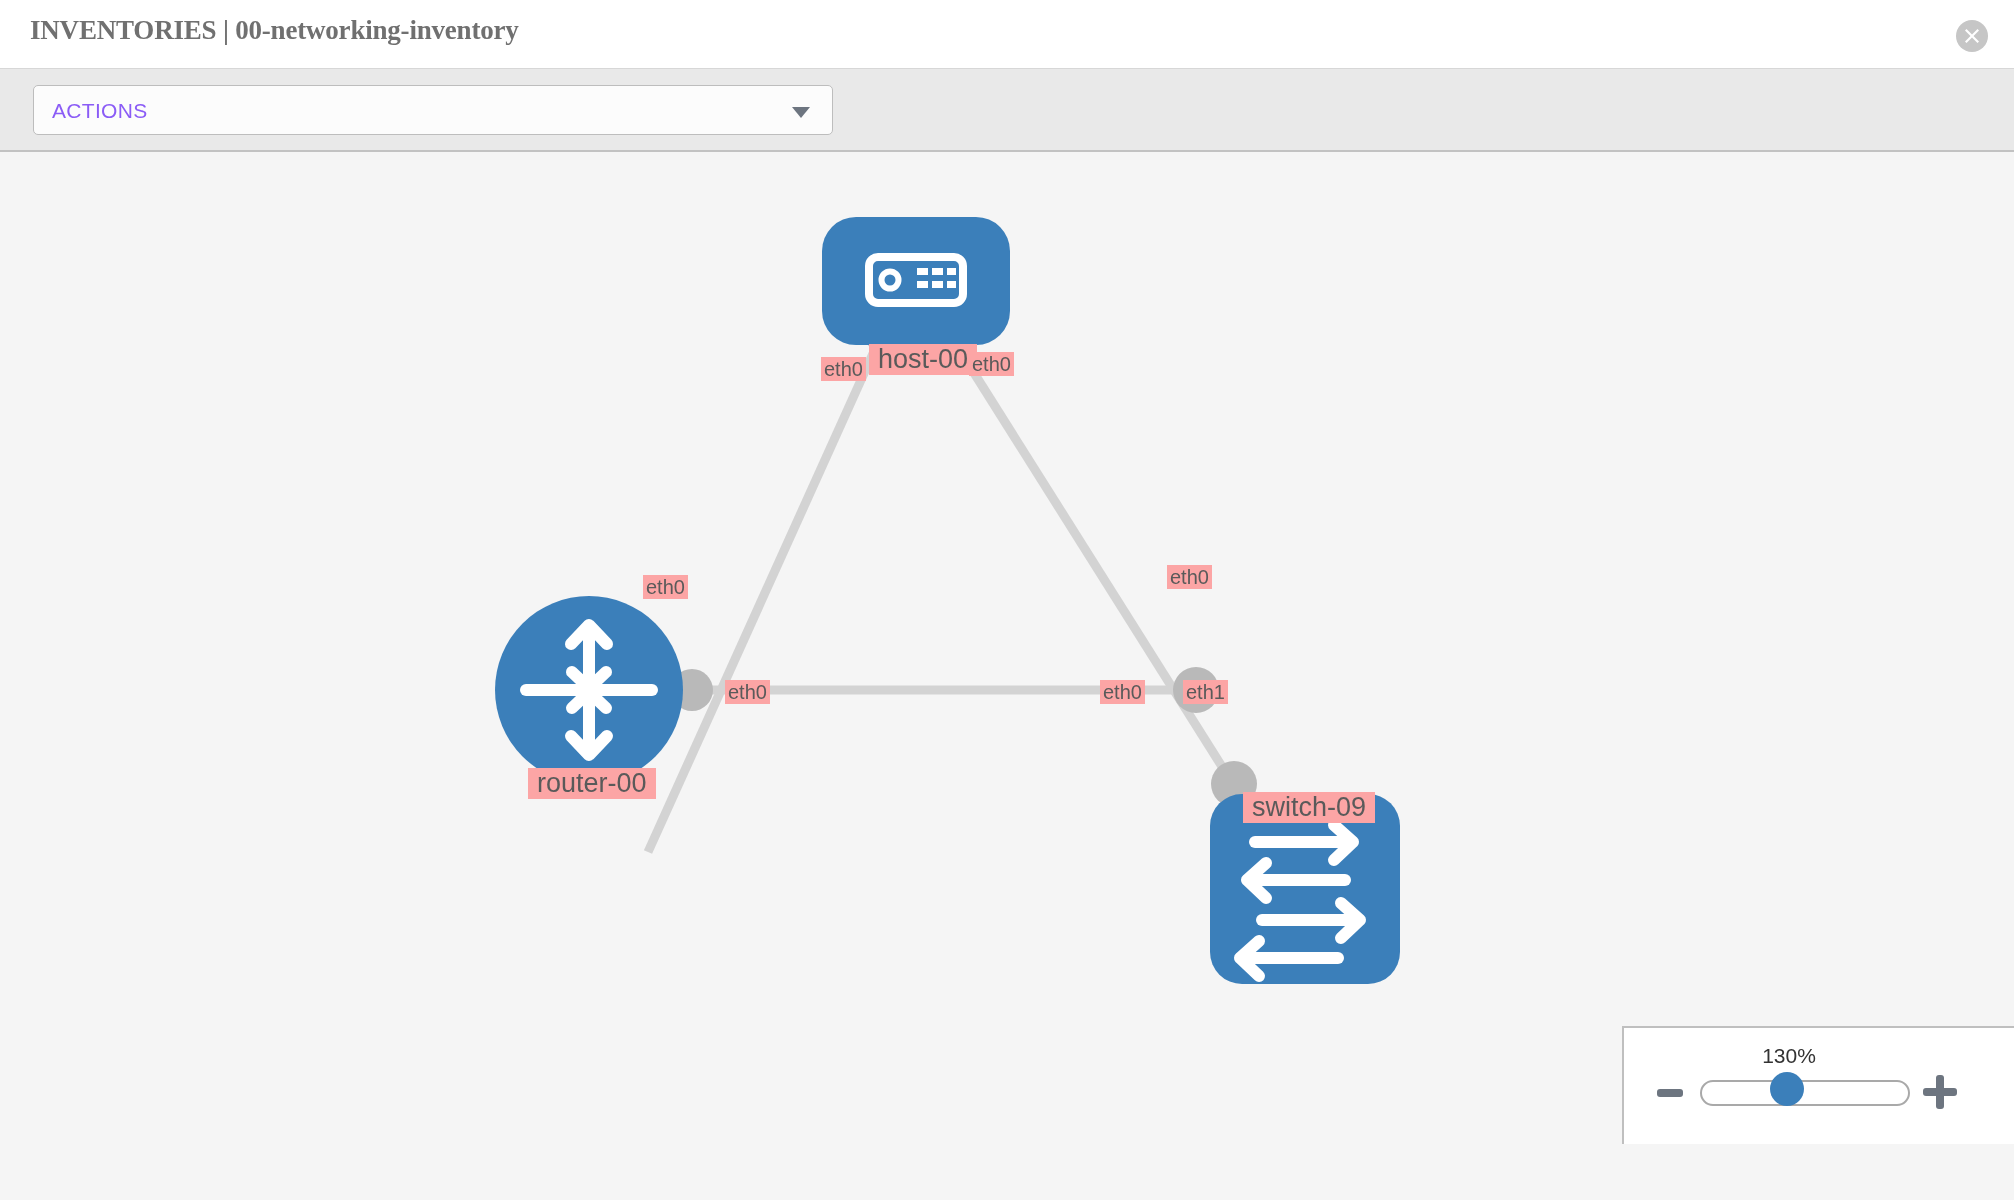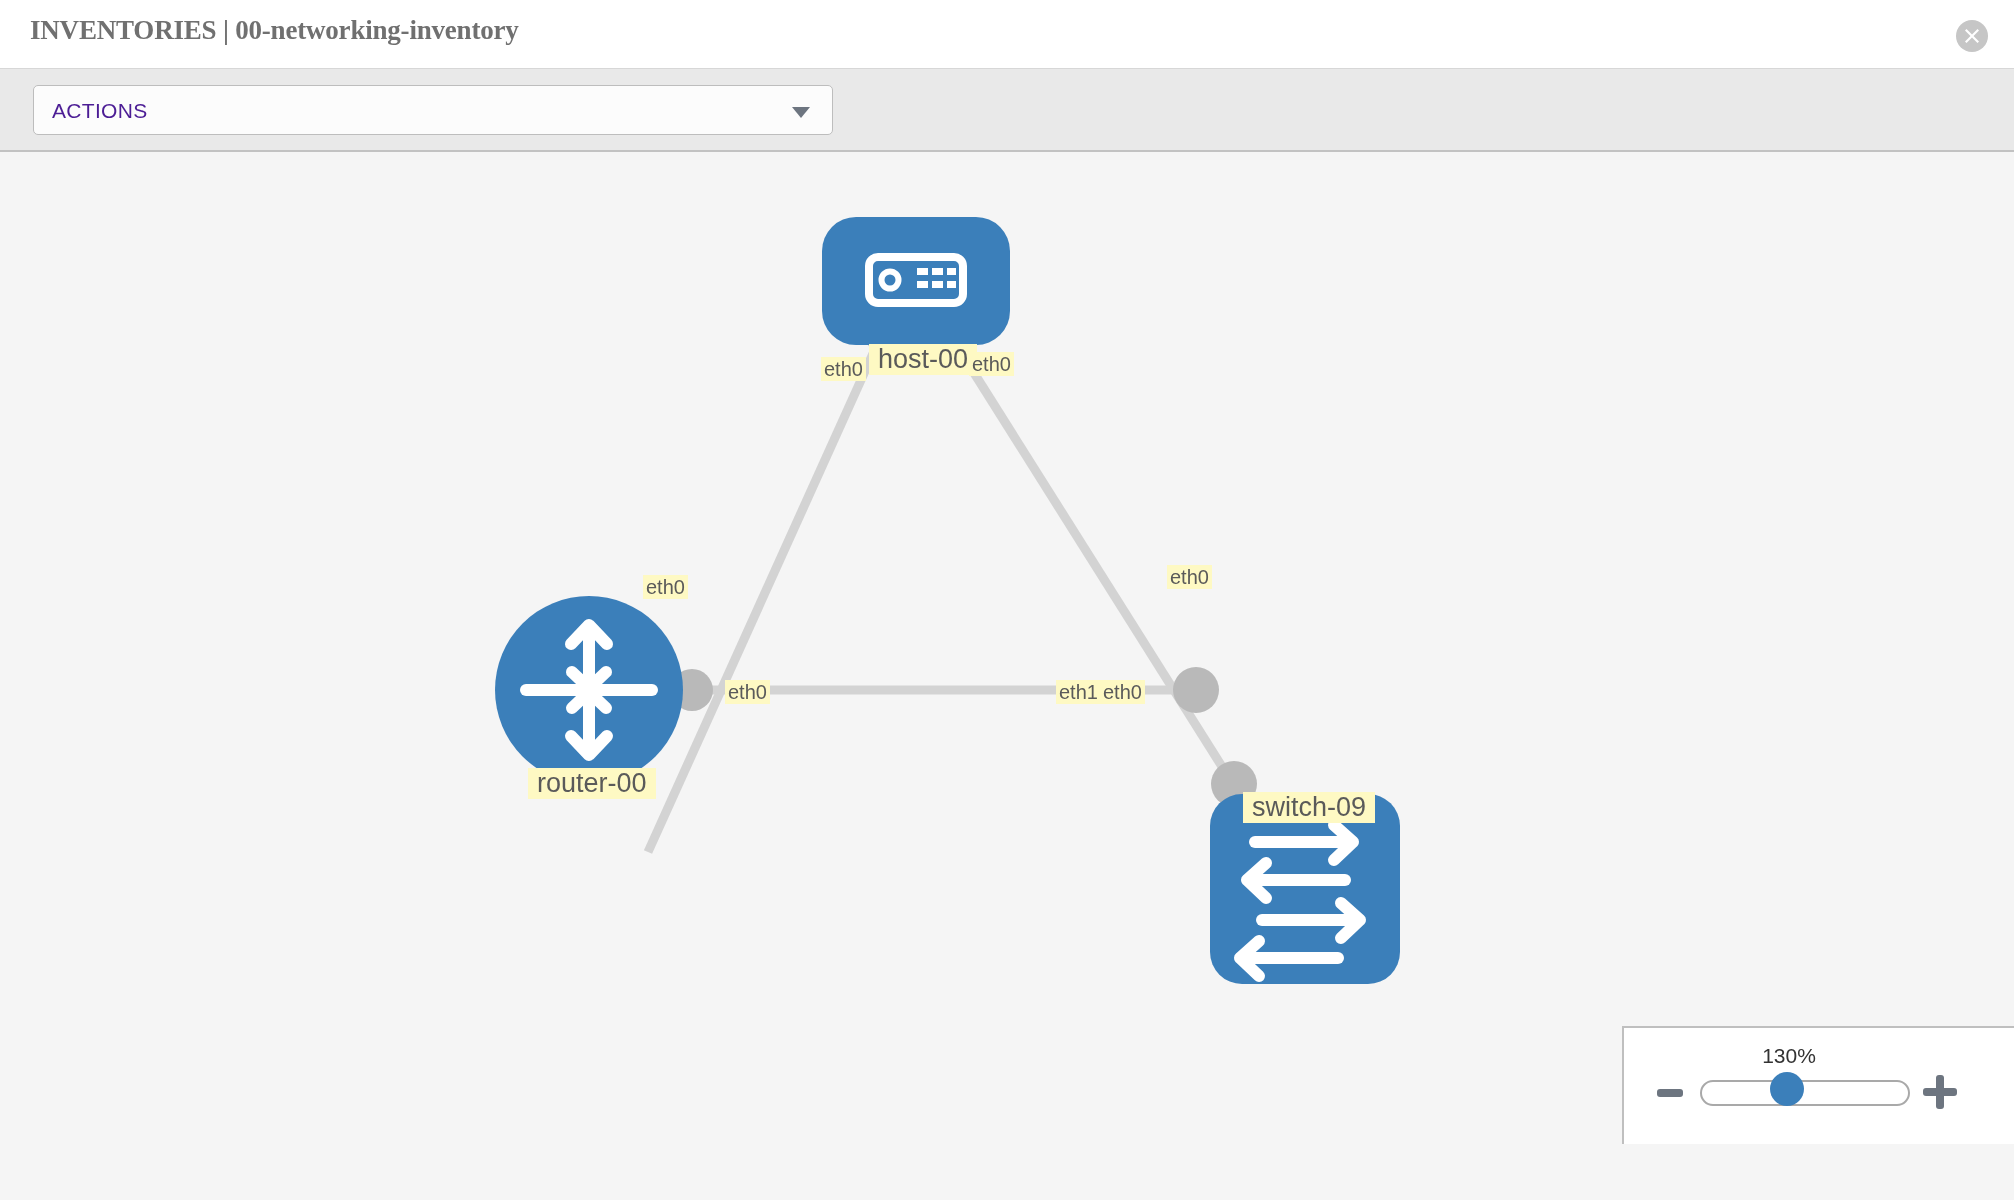--- a/index.html
+++ b/index.html
@@ -60,21 +60,21 @@
     background: #fcfcfc;
     border: 1px solid #bdbdbd;
     border-radius: 5px;
     box-sizing: border-box;
     cursor: pointer;
   }
   #actions-label {
     position: absolute;
     left: 18px; top: 13px;
     font-size: 21px;
-    color: #4c1d95;
+    color: #8b5cf6;
     letter-spacing: 0.3px;
   }
   .caret {
     position: absolute;
     right: 22px; top: 21px;
     width: 0; height: 0;
     border-left: 9px solid transparent;
     border-right: 9px solid transparent;
     border-top: 11px solid #6d7580;
   }
@@ -116,21 +116,21 @@
     background: #f5f5f5;
     overflow: hidden;
   }
   #topology-svg {
     position: absolute;
     left: 0; top: 0;
   }
 
   .node-label {
     position: absolute;
-    background: #fef9c3;
+    background: #fca5a5;
     color: #5a5a5a;
     white-space: nowrap;
     line-height: 1.0;
   }
   .label-node-name {
     font-size: 27px;
     padding: 2px 9px;
   }
   .label-iface {
     font-size: 20px;
@@ -306,21 +306,21 @@
 
   <div class="node-label label-iface" style="left:821px; top:205px;">eth0</div>
   <div class="node-label label-iface" style="left:969px; top:200px;">eth0</div>
 
   <div class="node-label label-iface" style="left:643px; top:423px;">eth0</div>
   <div class="node-label label-iface" style="left:1167px; top:413px;">eth0</div>
 
   <div class="node-label label-iface" style="left:725px; top:528px;">eth0</div>
 
   <div class="node-label label-iface" style="left:1100px; top:528px;">eth0</div>
-  <div class="node-label label-iface" style="left:1056px; top:528px;">eth1</div>
+  <div class="node-label label-iface" style="left:1183px; top:528px;">eth1</div>
 </div>
 
 <div id="zoom-panel">
   <div id="zoom-percent">130%</div>
 
   <div id="zoom-out-button">
     <svg width="28" height="28" viewBox="0 0 28 28">
       <rect x="1" y="10" width="26" height="8" rx="3" ry="3" fill="#6d7580"></rect>
     </svg>
   </div>

